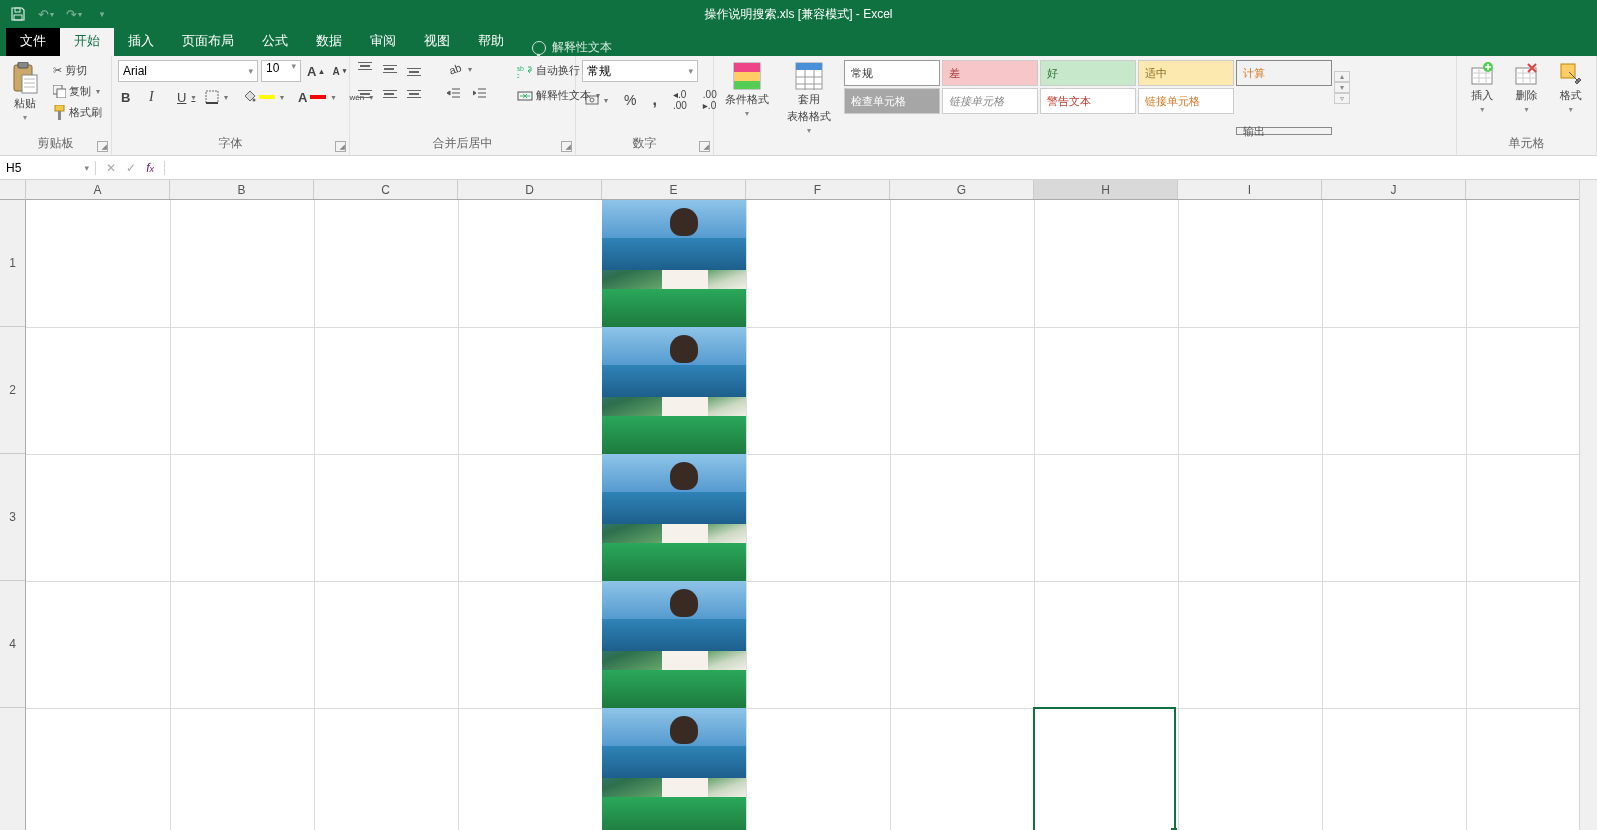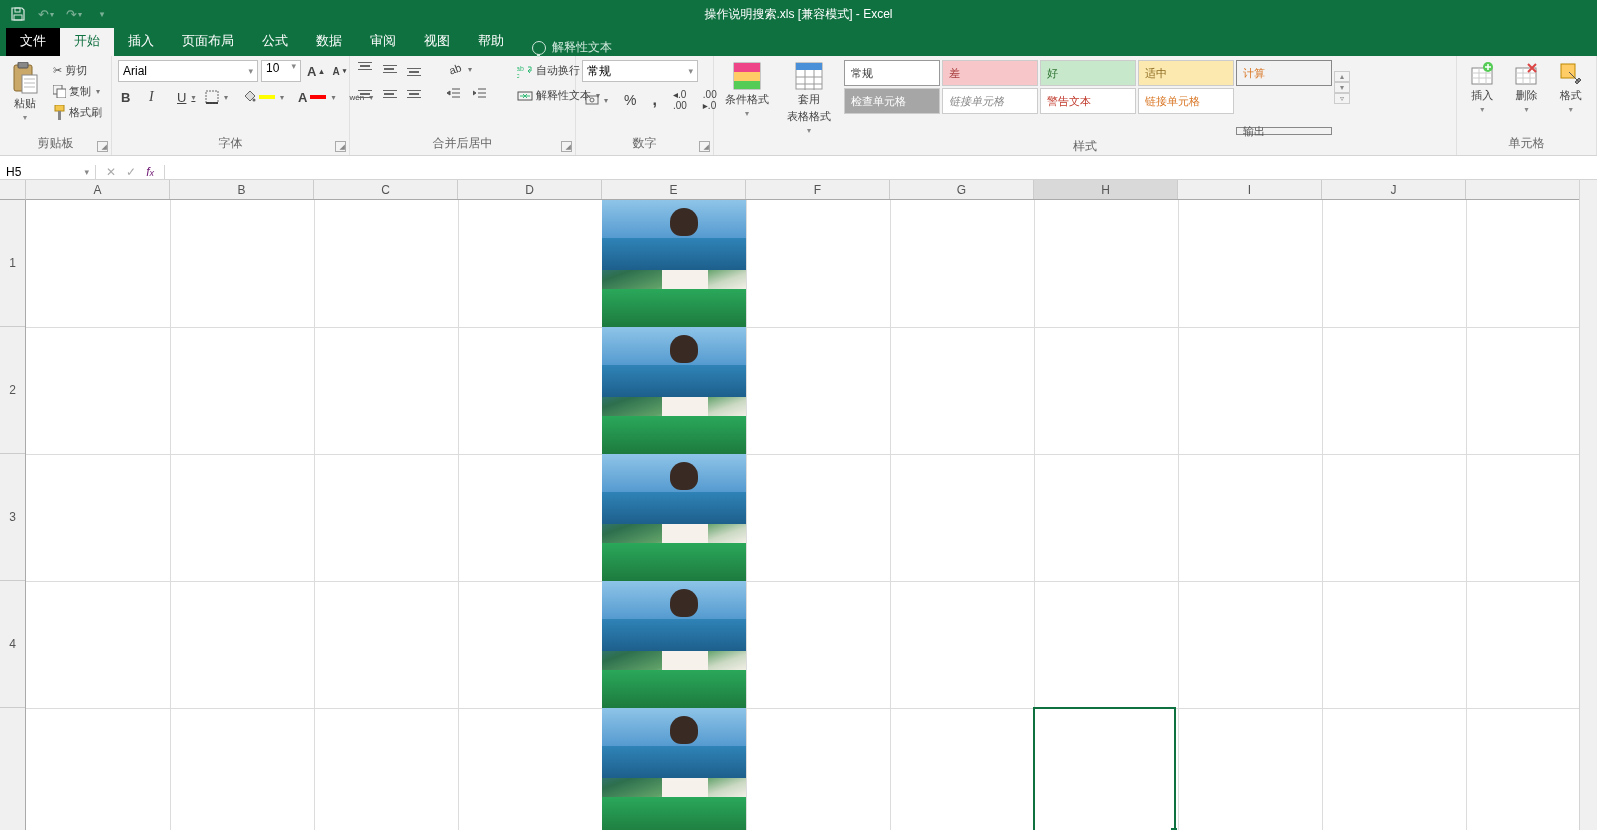--- a/index.html
+++ b/index.html
@@ -54,21 +54,21 @@
 
 .num-sel { width: 116px; height: 22px; border: 1px solid #c0c0c0; background: #fff; font-size: 12px; padding: 0 4px; display:flex; align-items:center; justify-content:space-between;}
 
 
 .style-gal { display: grid; grid-template-columns: repeat(5, 96px); grid-template-rows: 26px 26px; gap: 2px; }
 .style-cell { border: 1px solid #ccc; font-size: 11px; padding: 3px 6px; display: flex; align-items: center; background: #fff; }
 .gal-scroll { width: 16px; display:flex; flex-direction:column; }
 .gal-scroll div { flex:1; border:1px solid #ccc; font-size:8px; display:flex; align-items:center; justify-content:center; color:#888;}
 
 
-.fx-bar { height: 24px; background: #fff; border-bottom: 1px solid #d4d4d4; display: flex; align-items: flex-end; }
+.fx-bar { height: 24px; background: #fff; border-bottom: 1px solid #d4d4d4; display: flex; align-items: center; }
 .name-box { width: 96px; border-right: 1px solid #d4d4d4; display: flex; align-items: center; padding: 0 6px; font-size: 12px; justify-content: space-between; }
 .fx-btns { display: flex; align-items: center; gap: 10px; padding: 0 10px; border-right: 1px solid #d4d4d4; color: #aaa; font-size: 12px;}
 .fx-input { flex: 1; padding: 0 6px; }
 
 
 .sheet-wrap { position: relative; height: calc(830px - 28px - 28px - 100px - 24px); overflow: hidden; background: #fff; }
 .corner { position: absolute; left: 0; top: 0; width: 26px; height: 20px; background: #f0f0f0; border-right: 1px solid #ccc; border-bottom: 1px solid #aaa; }
 .col-headers { position: absolute; left: 26px; top: 0; right: 18px; height: 20px; display: flex; background: #f0f0f0; border-bottom: 1px solid #aaa; }
 .ch { border-right: 1px solid #ccc; text-align: center; font-size: 12px; color: #555; line-height: 20px; }
 .ch.sel { background: #d9d9d9; }
@@ -346,21 +346,20 @@
             <div class="style-cell" style="background: rgb(255, 255, 255); color: rgb(217, 119, 38);">链接单元格</div>
             <div class="style-cell" style="background: rgb(242, 242, 242); color: rgb(85, 85, 85); border-color: rgb(136, 136, 136); margin-top: 39px;">输出</div>
           </div>
         <div class="gal-scroll">
             <div>▴</div>
             <div>▾</div>
             <div>▿</div>
           </div>
       </div>
     </div>
-    <div class="group-label">样式</div>
   </div>
 
   <div class="group" style="width:140px">
     <div class="group-body" style="justify-content:center">
       <div class="big-btn">
         <svg width="24" height="24" viewBox="0 0 24 24">
             <rect x="2" y="6" width="20" height="16" fill="#fff" stroke="#888"></rect>
             <path d="M2 11h20M2 16h20M9 6v16M16 6v16" stroke="#ccc"></path>
             <circle cx="18" cy="5" r="5" fill="#5c5"></circle>
             <path d="M18 2v6M15 5h6" stroke="#fff" stroke-width="1.5"></path>

